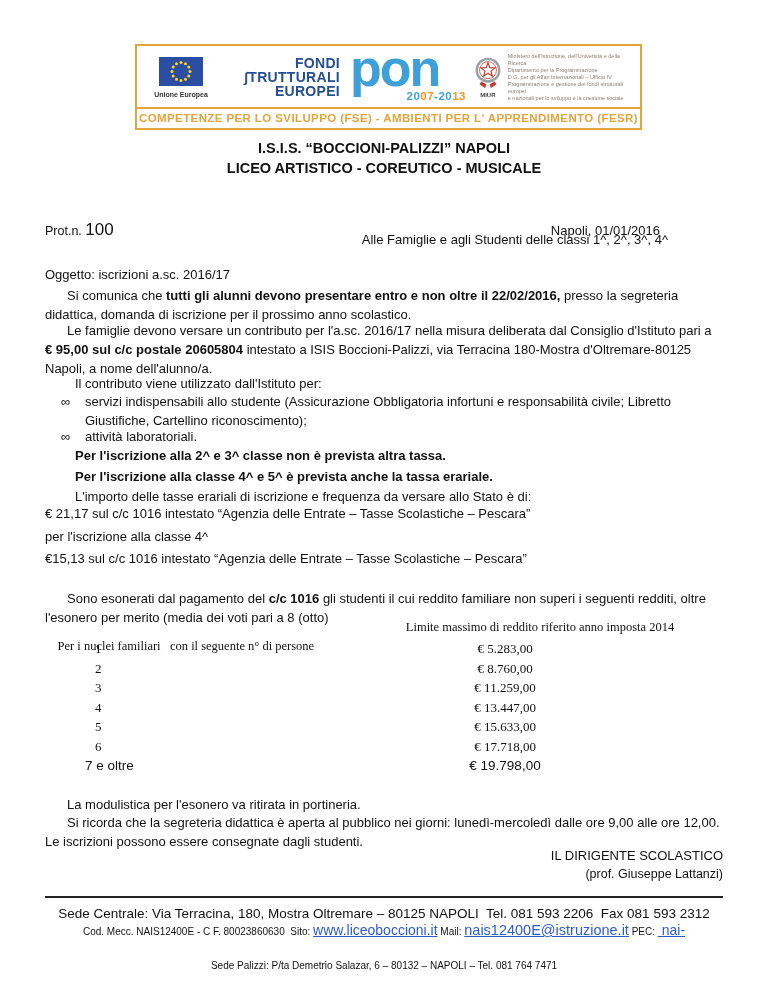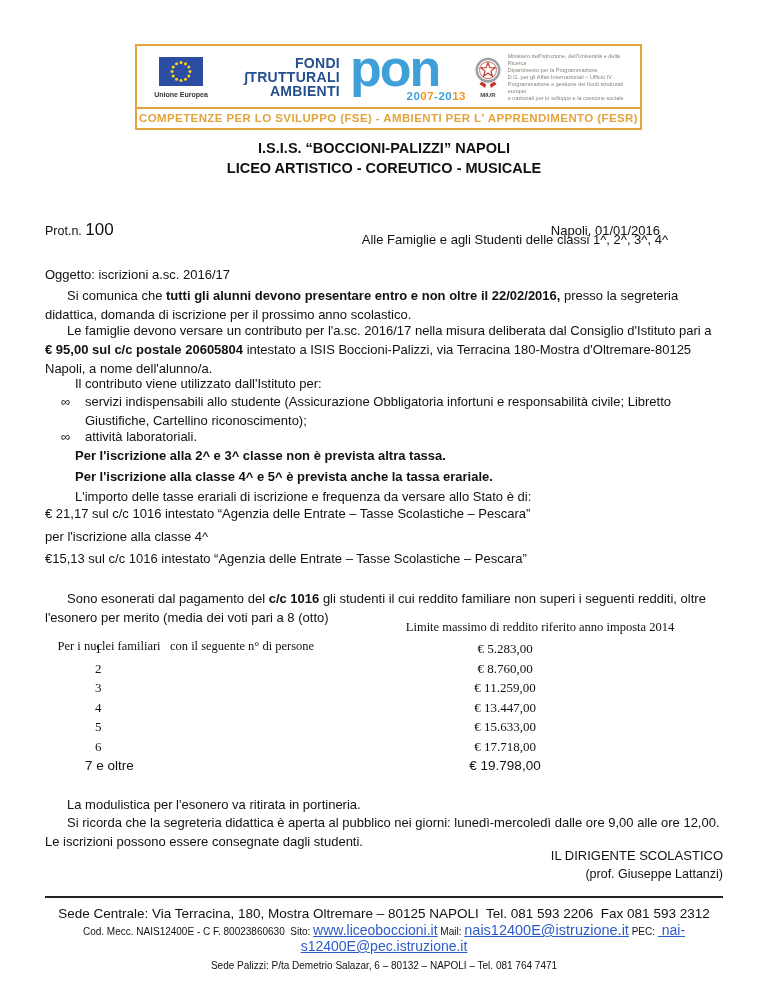--- a/index.html
+++ b/index.html
@@ -91,21 +91,21 @@
             <circle cx="13" cy="14.5" r="1.5"></circle>
               <circle cx="14.2" cy="10" r="1.5"></circle>
               <circle cx="17.5" cy="6.7" r="1.5"></circle>
           </g>
         </svg>
         <div class="eu-label">Unione Europea</div>
       </div>
       <div class="fondi-block">
         <div>FONDI</div>
         <div>∫TRUTTURALI</div>
-        <div>AMBIENTI</div>
+        <div>EUROPEI</div>
       </div>
       <div class="pon-block">
         <div class="pon-word">pon</div>
         <div class="pon-years"><span class="b">20</span><span class="o">07</span><span class="b">-20</span><span class="o">13</span></div>
       </div>
       <div class="miur-block">
         <div class="emblem-wrap">
           <svg width="30" height="32" viewBox="0 0 30 34">
             <circle cx="15" cy="14" r="12" fill="#ffffff" stroke="#9aa0a6" stroke-width="2.5"></circle>
             <circle cx="15" cy="14" r="9" fill="#ffffff" stroke="#c0392b" stroke-width="0.8"></circle>
@@ -190,16 +190,15 @@
   <div class="blk p-ind" style="top:813px">Si ricorda che la segreteria didattica è aperta al pubblico nei giorni: lunedì-mercoledì dalle ore 9,00 alle ore 12,00. Le iscrizioni possono essere consegnate dagli studenti.</div>
 
   <div class="blk signature">
     <div>IL DIRIGENTE SCOLASTICO</div>
     <div class="sig-name">(prof. Giuseppe Lattanzi)</div>
   </div>
 
   <div class="blk hr"></div>
   <div class="blk f1">Sede Centrale: Via Terracina, 180, Mostra Oltremare – 80125 NAPOLI  Tel. 081 593 2206  Fax 081 593 2312</div>
   <div class="blk f2"><span>Cod. Mecc. NAIS12400E - C F. 80023860630  Sito: </span><span class="lnk">www.liceoboccioni.it</span><span> Mail: </span><span class="lnk mail">nais12400E@istruzione.it</span><span> PEC: </span><span class="lnk"> nai-</span></div>
-  <div class="blk f2b"><span class="lnk">s12400E@pec.istruzione.it</span></div>
   <div class="blk f3">Sede Palizzi: P/ta Demetrio Salazar, 6 – 80132 – NAPOLI – Tel.  081 764 7471</div>
 
 </div>
 
 </body></html>

